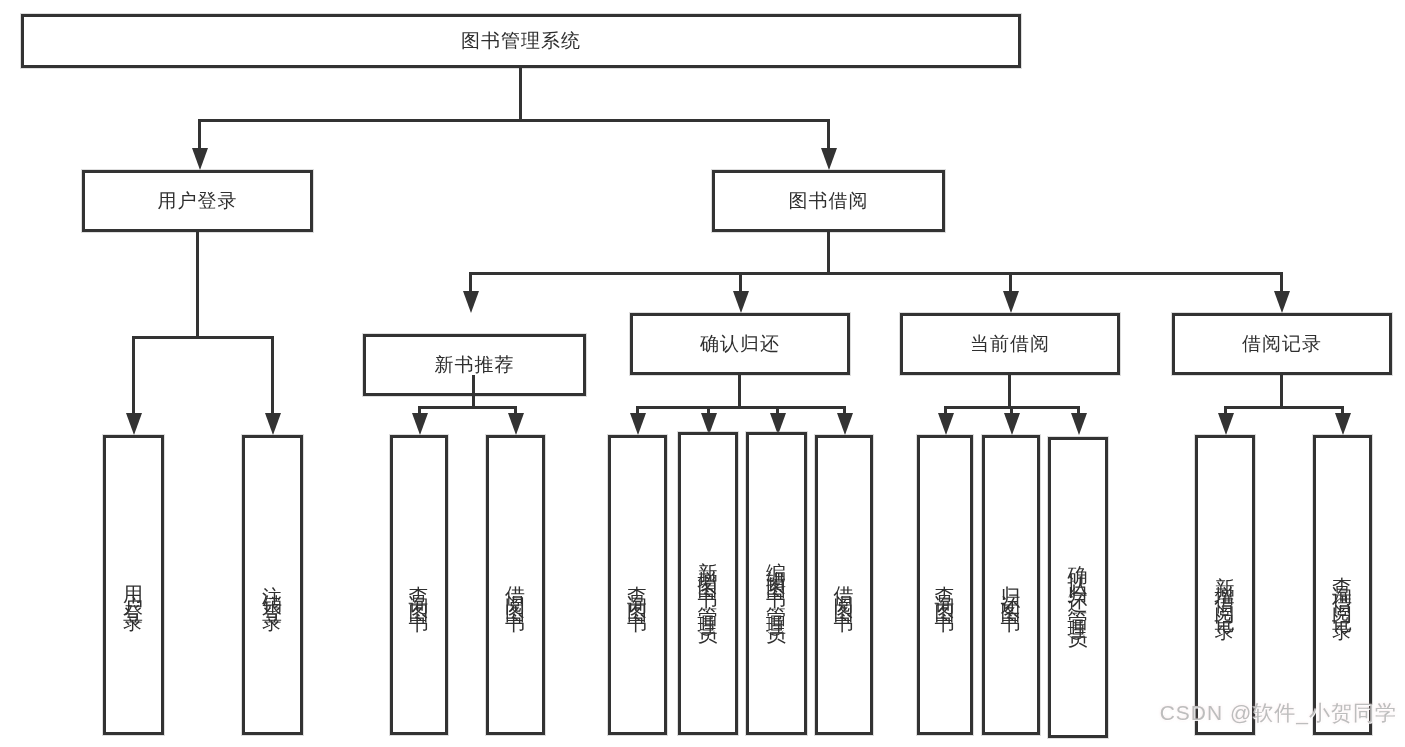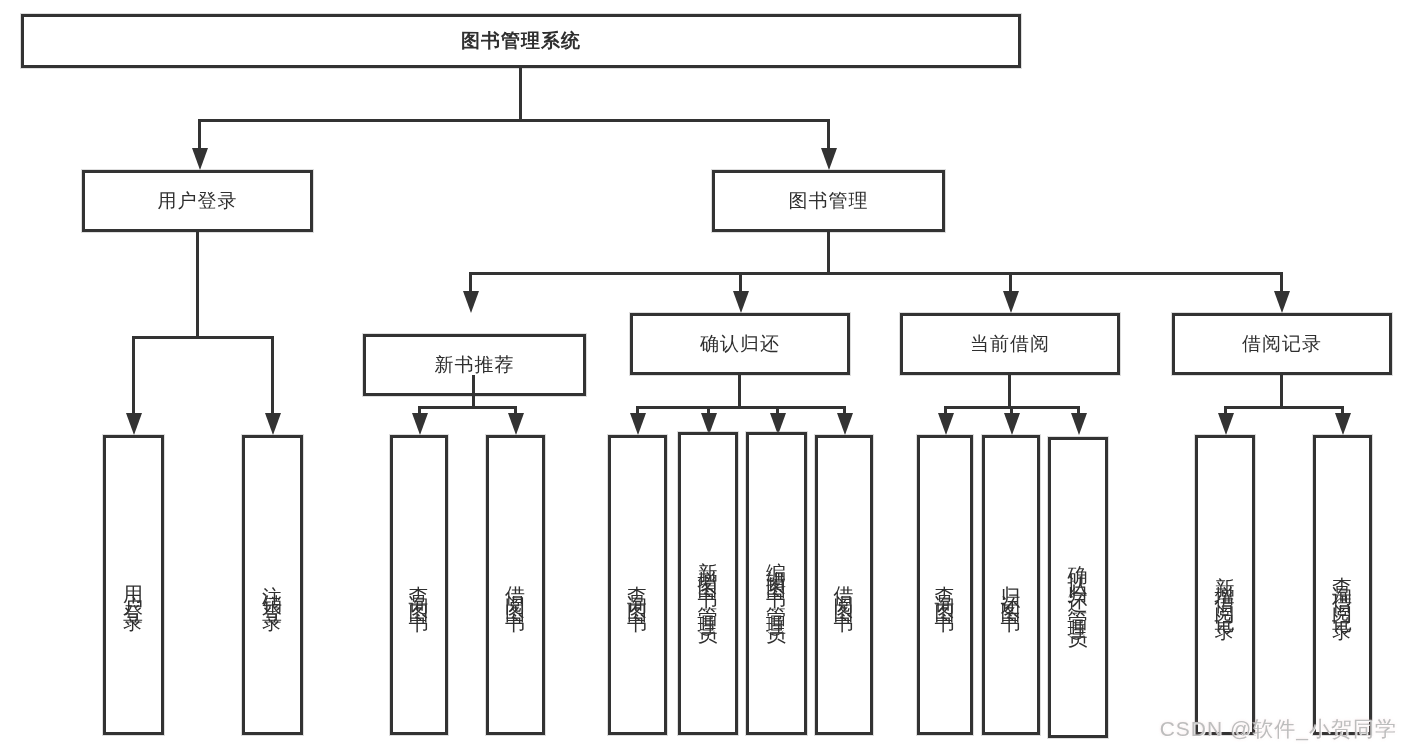--- a/index.html
+++ b/index.html
@@ -48,49 +48,49 @@
   .arrow{
     position:absolute;
     width:0;height:0;
     border-left:8px solid transparent;
     border-right:8px solid transparent;
     border-top:22px solid #333333;
   }
   .watermark{
     position:absolute;
     right:8px;
-    bottom:4px;
+    bottom:20px;
     font-size:21px;
     color:#bdbdbd;
     letter-spacing:1px;
     text-shadow:1px 1px 0 rgba(255,255,255,.9), 0 0 3px rgba(230,170,175,.35);
     white-space:nowrap;
   }
 </style>
 </head>
 <body>
 
 <div class="canvas">
 
-  <div class="box" style="left:21px;top:14px;width:1000px;height:54px;font-weight:bold;">
+  <div class="box" style="left:21px;top:14px;width:1000px;height:54px;">
     <span>图书管理系统</span>
   </div>
 
   <div class="v" style="left:519px;top:68px;height:54px;"></div>
   <div class="h" style="left:198px;top:119px;width:632px;"></div>
   <div class="v" style="left:198px;top:119px;height:31px;"></div>
   <div class="arrow" style="left:192px;top:148px;"></div>
   <div class="v" style="left:827px;top:119px;height:31px;"></div>
   <div class="arrow" style="left:821px;top:148px;"></div>
 
   <div class="box" style="left:82px;top:170px;width:231px;height:62px;">
     <span>用户登录</span>
   </div>
   <div class="box" style="left:712px;top:170px;width:233px;height:62px;">
-    <span>图书管理</span>
+    <span>图书借阅</span>
   </div>
 
   <div class="v" style="left:196px;top:232px;height:107px;"></div>
   <div class="h" style="left:132px;top:336px;width:142px;"></div>
   <div class="v" style="left:132px;top:336px;height:79px;"></div>
   <div class="arrow" style="left:126px;top:413px;"></div>
   <div class="v" style="left:271px;top:336px;height:79px;"></div>
   <div class="arrow" style="left:265px;top:413px;"></div>
 
   <div class="v" style="left:827px;top:232px;height:43px;"></div>

